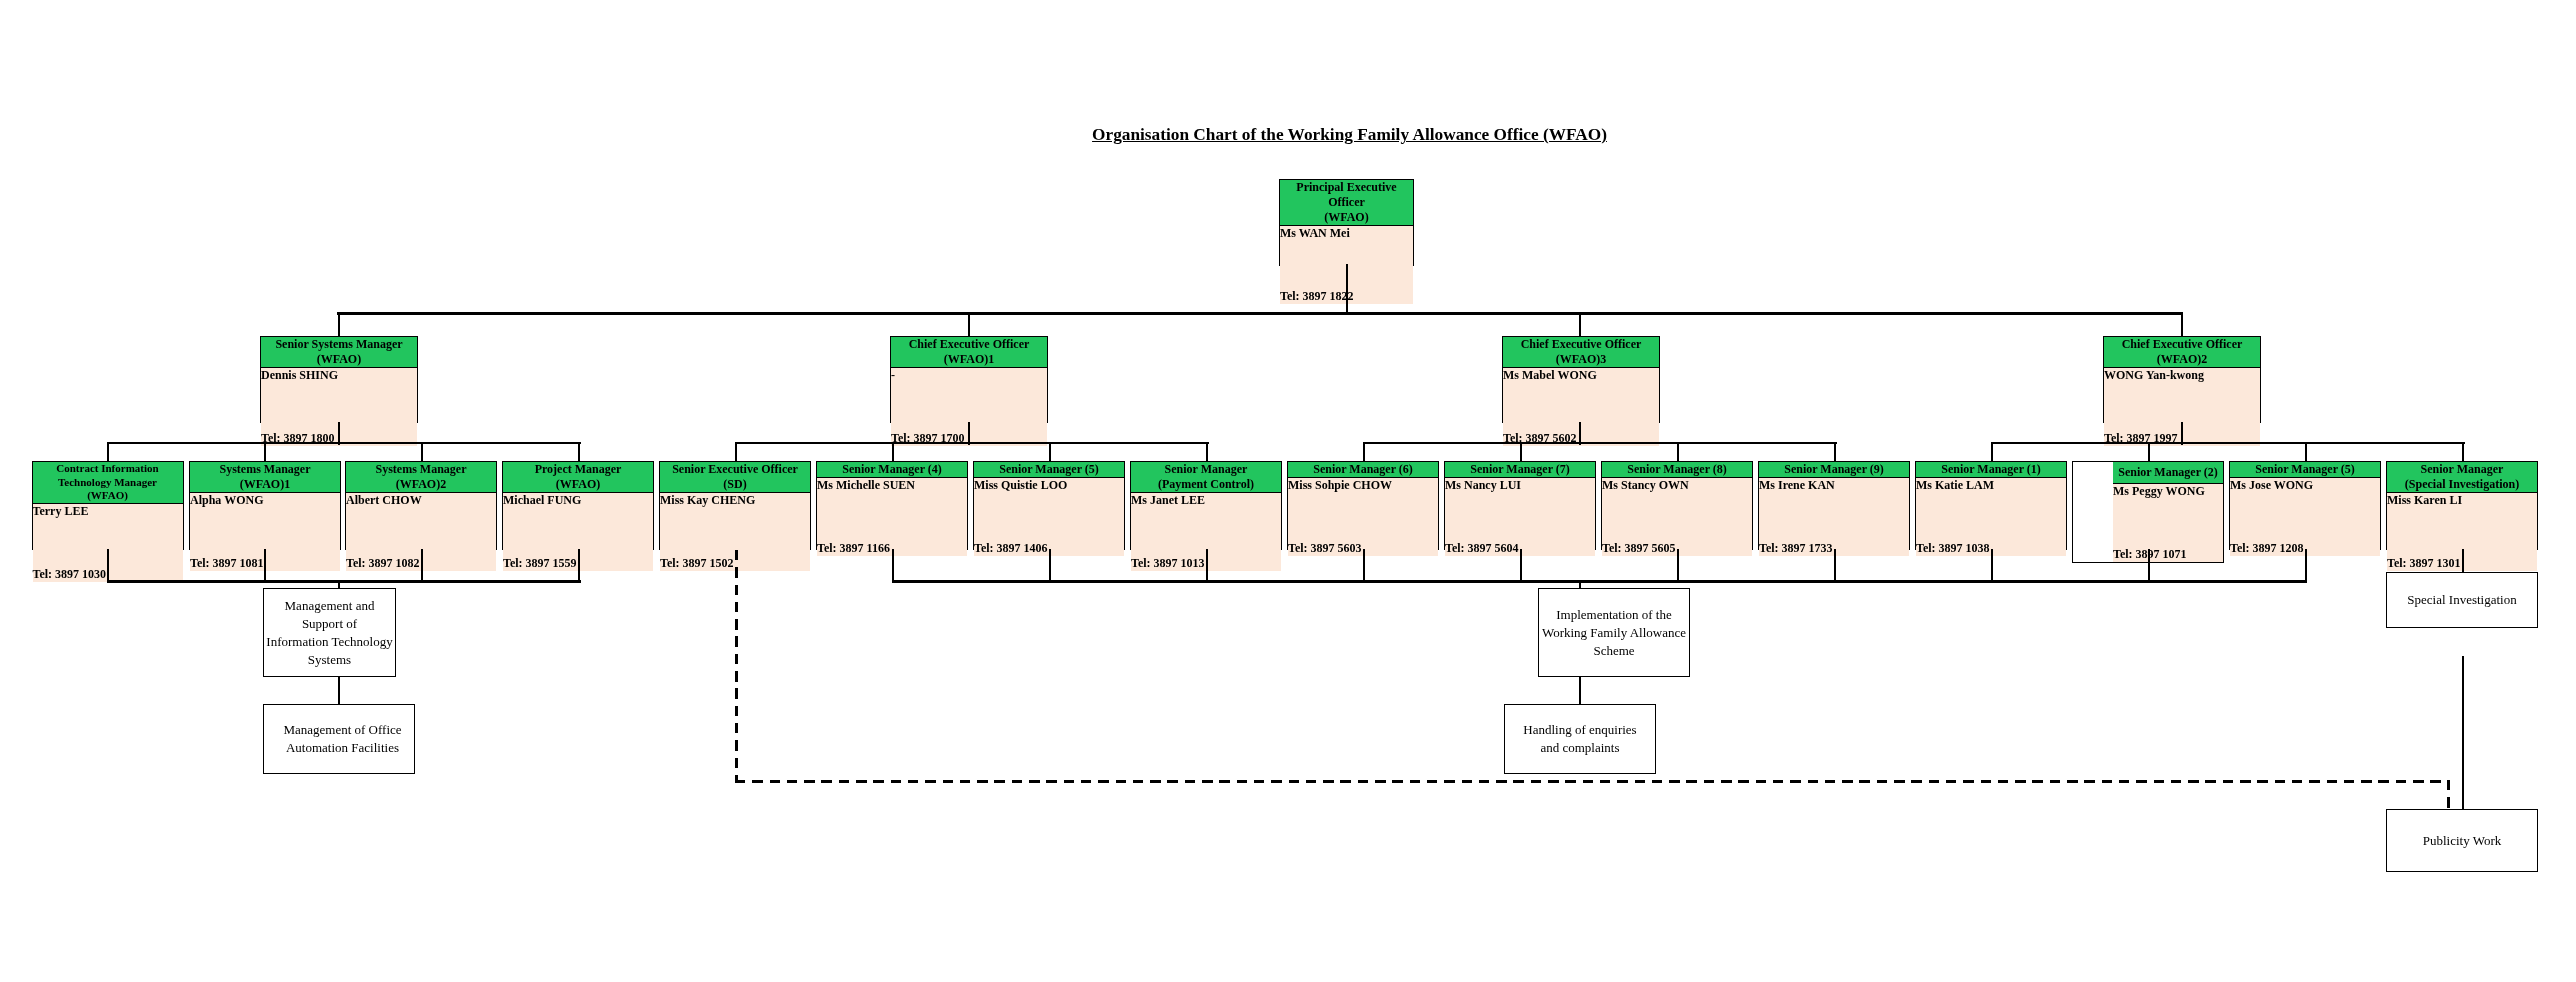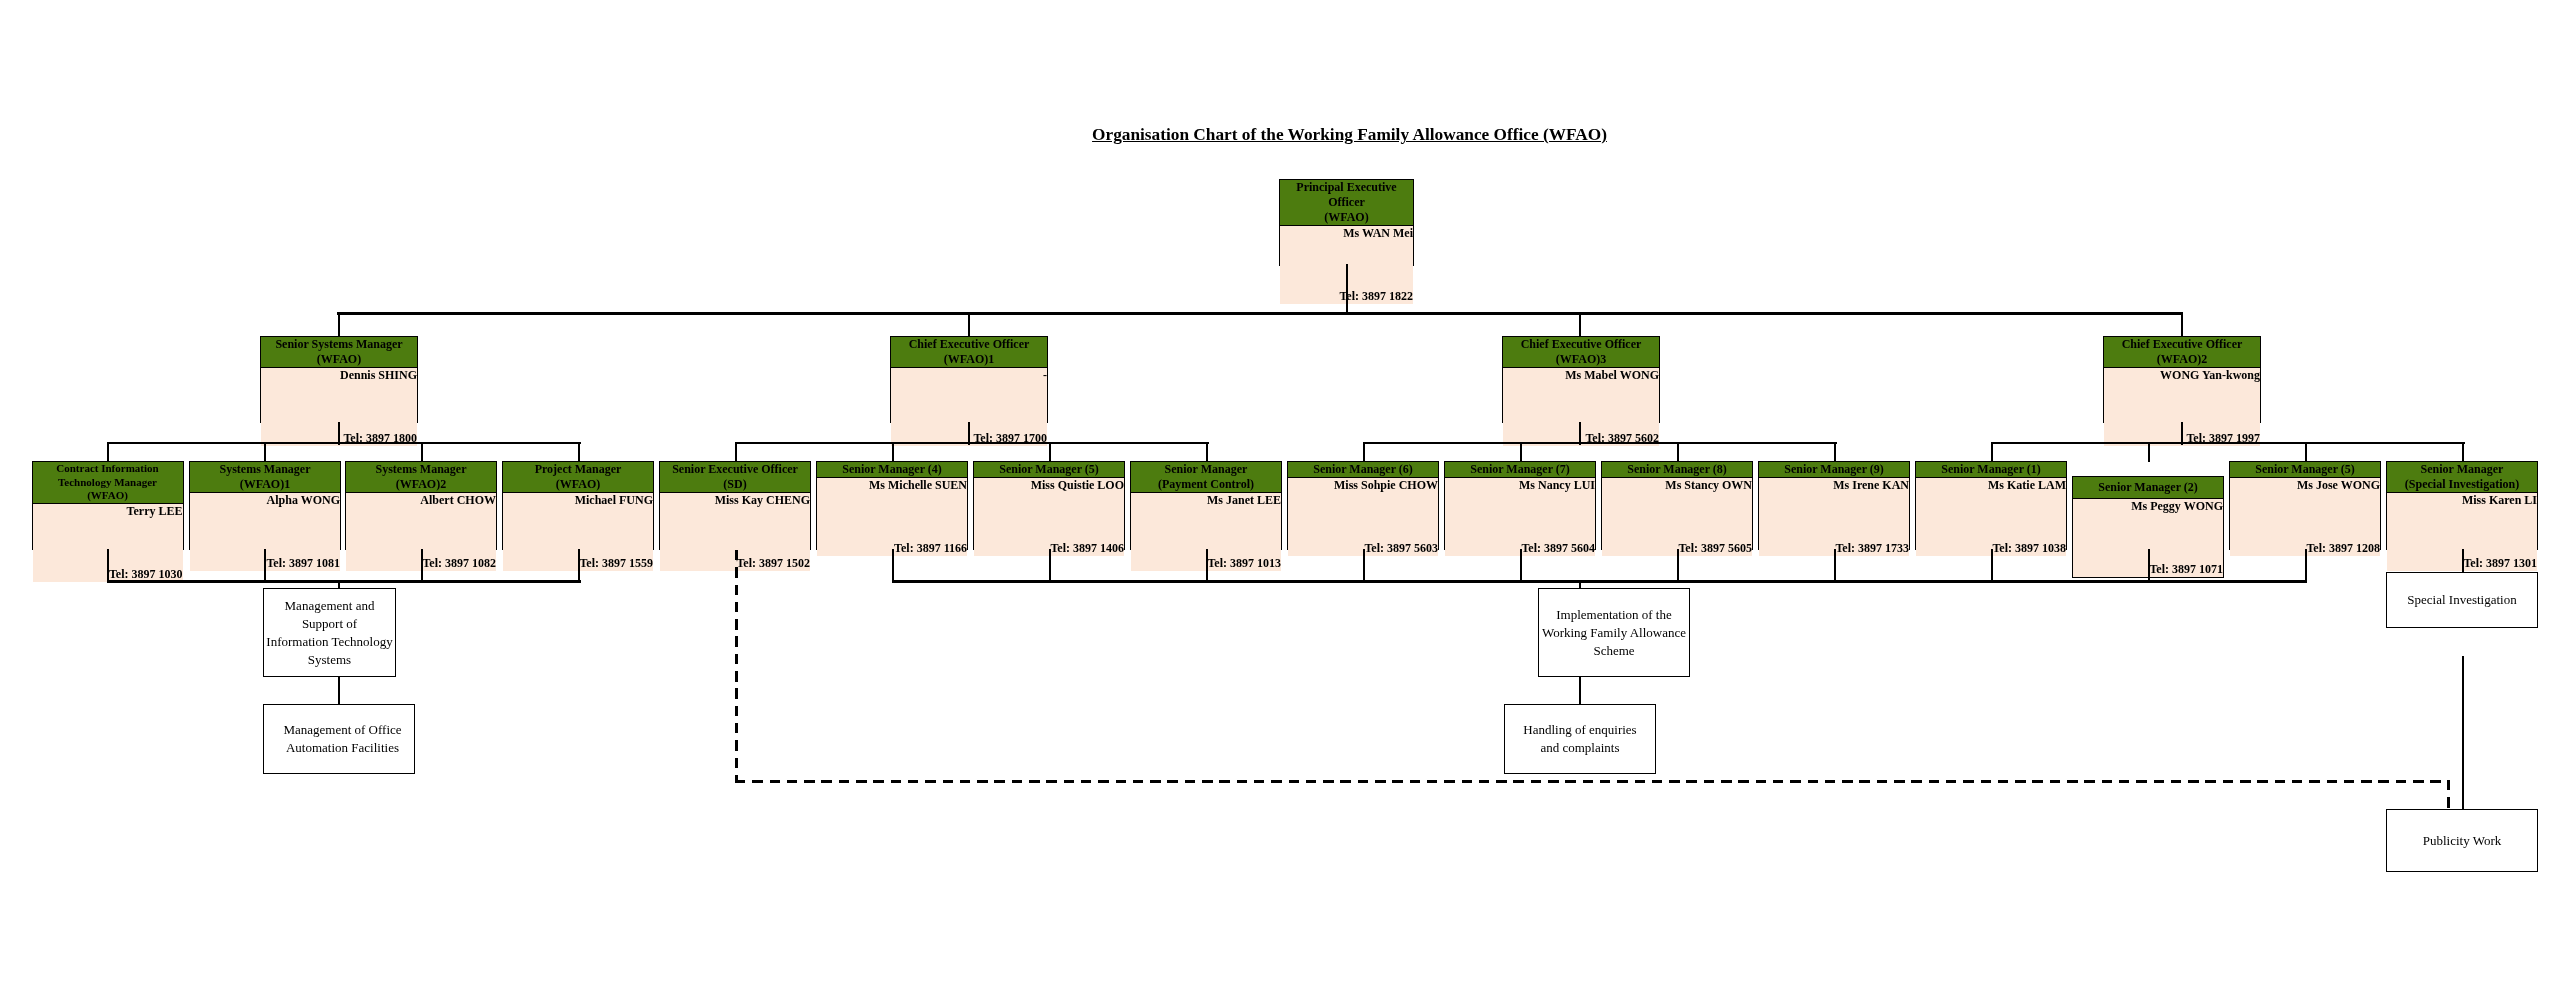--- a/index.html
+++ b/index.html
@@ -2,24 +2,24 @@
 <html style="font-size:8.4px"><head>
 <meta charset="utf-8">
 <style>
   html,body{margin:0;padding:0;background:#ffffff;}
   .canvas{position:relative;width:2576px;height:983px;background:#ffffff;
           font-family:"Liberation Serif",serif;color:#000;overflow:hidden;}
   .chart-title{position:absolute;left:877px;top:125px;width:945px;text-align:center;
           font-size:17.3px;font-weight:bold;text-decoration:underline;}
   .org{position:absolute;border:1.6px solid #000;box-sizing:border-box;display:flex;
           flex-direction:column;text-align:center;font-weight:bold;background:#fff;}
-  .org .head{background:#4d7c0f;flex:1.55;display:flex;align-items:center;justify-content:center;
+  .org .head{background:#22c55e;flex:1.55;display:flex;align-items:center;justify-content:center;
           white-space:pre-line;font-size:12px;line-height:15px;padding:0 1.6px;}
   .org .body{background:#FCE8DA;flex:1;border-top:1.6px solid #000;display:flex;flex-direction:column;
-          align-items:flex-end;justify-content:center;font-size:12px;line-height:15px;gap:48px;}
+          align-items:flex-start;justify-content:center;font-size:12px;line-height:15px;gap:48px;}
   .org.small .head{font-size:11px;line-height:13.7px;}
   .fn{position:absolute;border:1.6px solid #000;background:#fff;box-sizing:border-box;display:flex;
           align-items:center;justify-content:center;text-align:center;white-space:pre-line;
           font-size:13px;line-height:18px;font-weight:normal;}
   .hl,.vl,.bus{position:absolute;background:#000;}
   .hl{height:2.1px;}
   .vl{width:2.1px;}
   .bus{height:2.6px;}
   .dash-h{position:absolute;height:2.6px;
           background:repeating-linear-gradient(90deg,#000 0 10.5px,transparent 10.5px 17.3px);}
@@ -199,21 +199,21 @@
       <div>Tel: 3897 1733</div>
     </div>
   </div>
   <div class="org" style="left:1915px;top:461px;width:152px;height:89px;">
     <div class="head">Senior Manager (1)</div>
     <div class="body">
       <div>Ms Katie LAM</div>
       <div>Tel: 3897 1038</div>
     </div>
   </div>
-  <div class="org" style="left:2072px;top:476px;width:152px;height:102px;">
+  <div class="org" style="left:2072px;top:461px;width:152px;height:102px;padding-left:40px;">
     <div class="head">Senior Manager (2)</div>
     <div class="body">
       <div>Ms Peggy WONG</div>
       <div>Tel: 3897 1071</div>
     </div>
   </div>
   <div class="org" style="left:2229px;top:461px;width:152px;height:89px;">
     <div class="head">Senior Manager (5)</div>
     <div class="body">
       <div>Ms Jose WONG</div>

